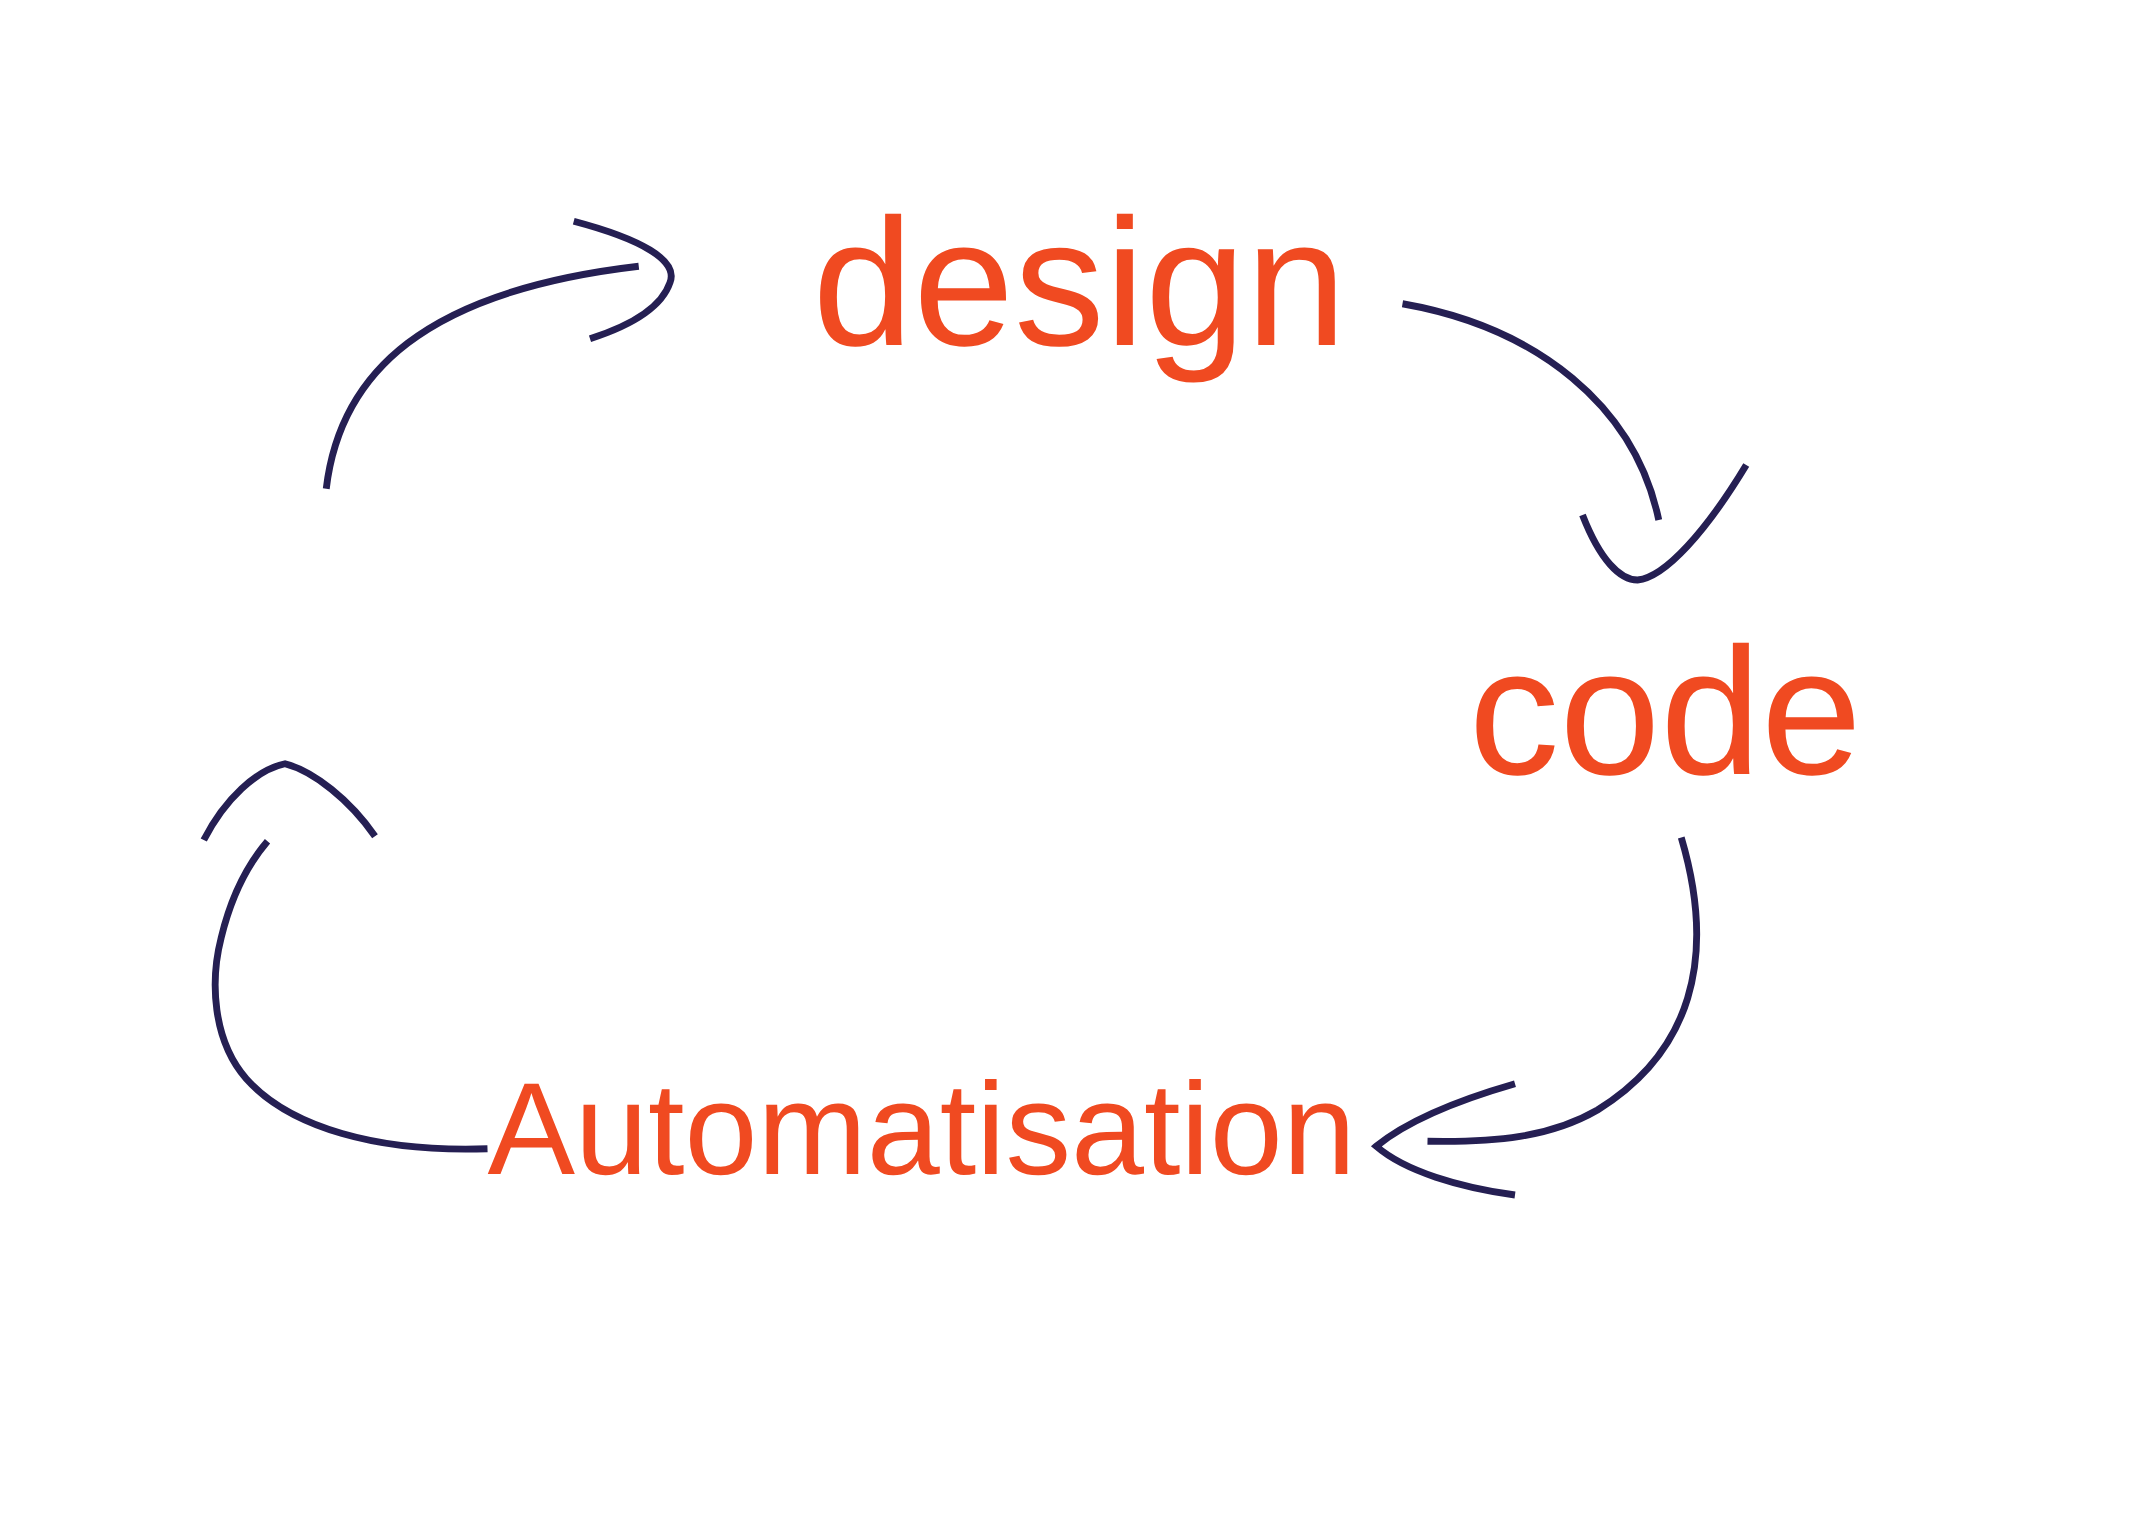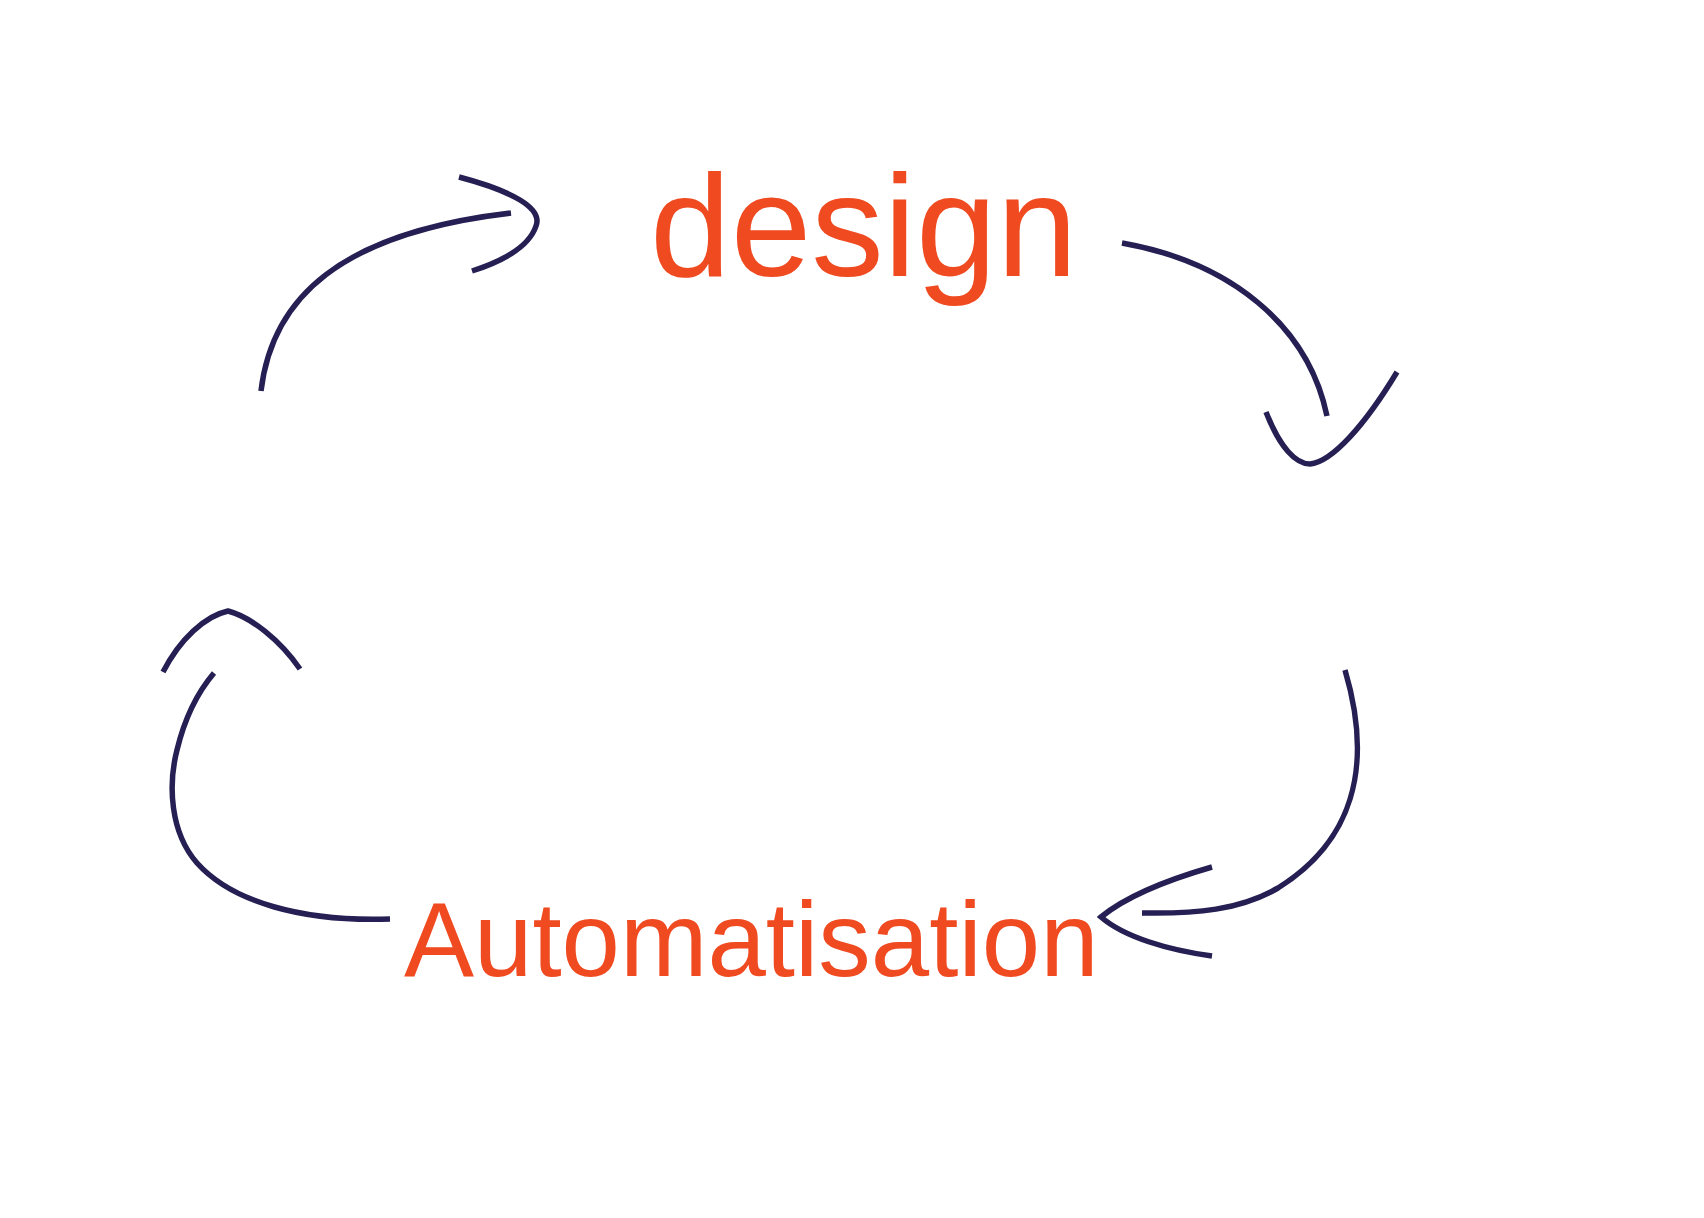--- a/index.html
+++ b/index.html
@@ -33,24 +33,23 @@
     left: 1175px;
     top: 497px;
     font-size: 145px;
   }
   .label-scalabilite {
     left: 62px;
     top: 457px;
     font-size: 124px;
   }
   .label-automatisation {
-    left: 404px;
+    left: 390px;
     top: 851px;
     font-size: 105px;
-    margin-top: 36px;
   }
   .arrow-layer {
     position: absolute;
     left: 0;
     top: 0;
     width: 1704px;
     height: 1218px;
     pointer-events: none;
   }
   .arrow-layer path {
@@ -77,17 +76,18 @@
       <path d="M 1345 670 C 1374 768 1352 842 1278 888 C 1240 910 1196 914 1142 913"></path>
       <path d="M 1212 867 C 1160 882 1123 899 1101 917 C 1124 937 1168 950 1212 956"></path>
 
       <path d="M 390 919 C 302 922 232 902 197 863 C 170 832 168 785 177 750 C 184 721 197 693 214 673"></path>
       <path d="M 163 672 C 180 639 205 616 228 611 C 251 617 280 640 300 669"></path>
     </g>
   </svg>
 
   <div class="node-label label-design">design</div>
 
+  <div class="node-label label-code">code</div>
 
 
   <div class="node-label label-automatisation">Automatisation</div>
 
 </div>
 
 </body></html>

